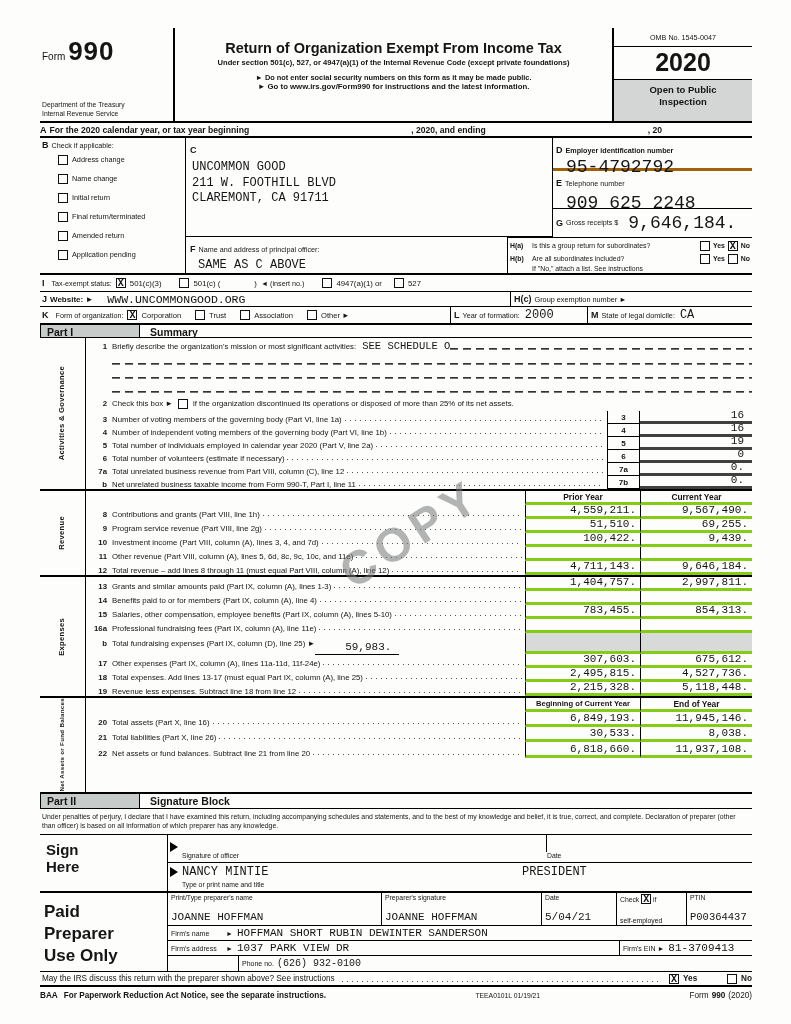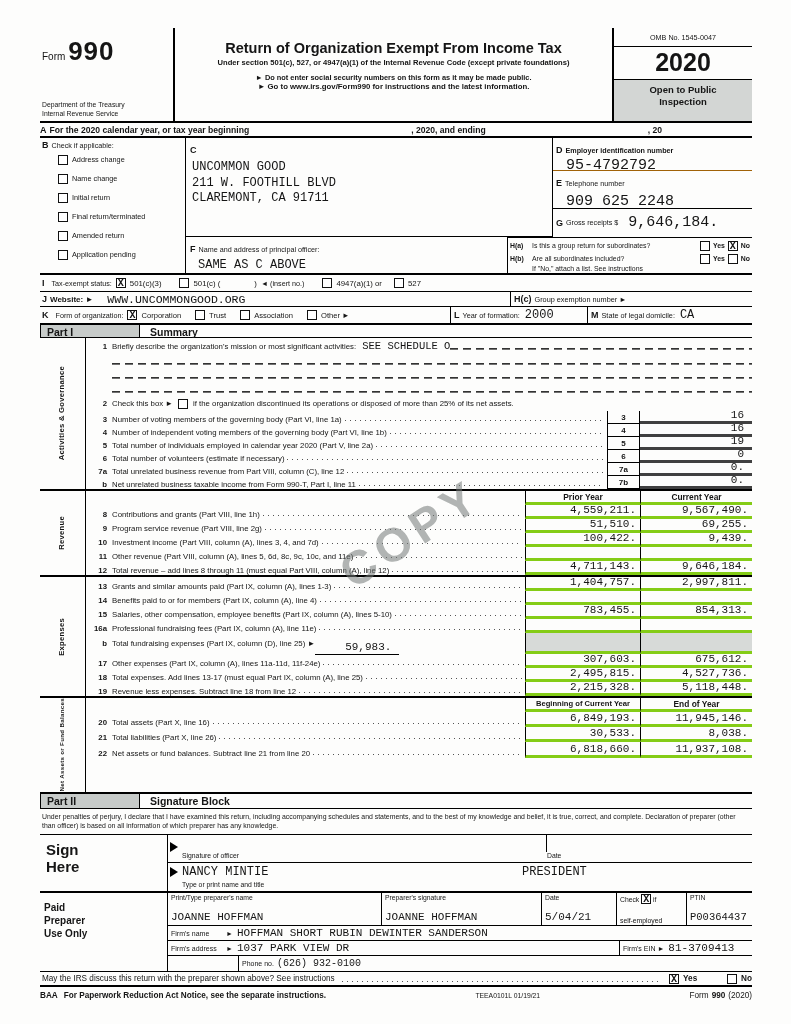--- a/index.html
+++ b/index.html
@@ -43,24 +43,24 @@
 
   
   .info { display:flex; border-bottom:2px solid #000; height:137px; }
   .bcol { width:146px; border-right:1px solid #000; padding:2px 0 0 2px; font-size:7.3px; }
   .bitem { display:flex; align-items:center; gap:4px; height:19px; padding-left:16px; }
   .imain { flex:1; display:flex; flex-direction:column; }
   .rup { display:flex; height:99px; }
   .cbox2 { flex:1; border-bottom:1px solid #000; padding:1px 4px; }
   .caddr { font-size:12px; line-height:1.3; margin:3px 0 0 2px; }
   .deg { width:200px; border-left:1px solid #000; display:flex; flex-direction:column; }
-  .dcell { height:33px; border-bottom:1px solid #a16207; padding:1px 3px; }
+  .dcell { height:33px; border-bottom:3px solid #a16207; padding:1px 3px; }
   .ecell { height:38px; border-bottom:1px solid #000; padding:1px 3px; }
   .gcell { height:27px; padding:1px 3px; display:flex; align-items:center; }
-  .val12 { font-size:15px; margin-left:10px; }
+  .val12 { font-size:18px; margin-left:10px; }
   .rlo { display:flex; flex:1; }
   .fbox { flex:1; padding:1px 4px; border-bottom:0; }
   .hbox { width:245px; border-left:1px solid #000; border-top:1px solid #000; padding:1px 2px; font-size:6.9px; }
   .hrow { display:flex; align-items:center; height:13px; gap:3px; }
   .hpre { font-weight:bold; width:19px; }
 
   .irow { height:17px; border-bottom:1px solid #000; display:flex; align-items:center; font-size:7.8px; gap:4px; padding-left:2px; }
   .jrow { height:15px; border-bottom:1px solid #000; display:flex; align-items:center; font-size:8px; padding-left:2px; }
   .krow { height:16px; display:flex; align-items:center; font-size:7.6px; gap:4px; padding-left:2px; }
   .rcell { width:242px; border-left:1px solid #000; align-self:stretch; display:flex; align-items:center; font-size:7.3px; padding-left:3px; }
@@ -100,21 +100,21 @@
   .sigspace { flex:1; border-right:1px solid #000; align-self:stretch; }
   .sigdate { width:205px; }
   .sigcaps { display:flex; font-size:6.8px; height:11px; border-bottom:1px solid #000; padding-left:14px; }
   .sigcaps .c1 { flex:1; }
   .sigcaps .c2 { width:205px; }
   .nameline { display:flex; align-items:center; height:18px; }
   .ncap { font-size:6.8px; height:10px; padding-left:14px; }
 
   
   .prep { display:flex; border-bottom:1px solid #000; }
-  .plab { width:128px; border-right:1px solid #000; font-size:10px; font-weight:bold; line-height:1.3; padding:8px 0 0 4px; }
+  .plab { width:128px; border-right:1px solid #000; font-size:17px; font-weight:bold; line-height:1.3; padding:8px 0 0 4px; }
   .pmain { flex:1; display:flex; flex-direction:column; }
   .prow1 { display:flex; border-bottom:1px solid #000; height:33px; }
   .pc { border-right:1px solid #000; padding:1px 3px; font-size:6.8px; display:flex; flex-direction:column; justify-content:space-between; }
   .pcv { font-size:11px; padding-bottom:1px; }
   .frow { display:flex; align-items:center; height:15px; border-bottom:1px solid #000; font-size:7px; }
   .fdiv { width:133px; border-left:1px solid #000; align-self:stretch; display:flex; align-items:center; font-size:7px; padding-left:3px; }
   .discuss { display:flex; align-items:center; height:15px; border-bottom:2px solid #000; font-size:8.2px; gap:4px; padding-left:2px; }
   .baa { display:flex; align-items:center; height:17px; font-size:8.2px; }
 
   .wmark { position:absolute; left:300px; top:468px; width:220px; height:130px; display:flex; align-items:center; justify-content:center;

